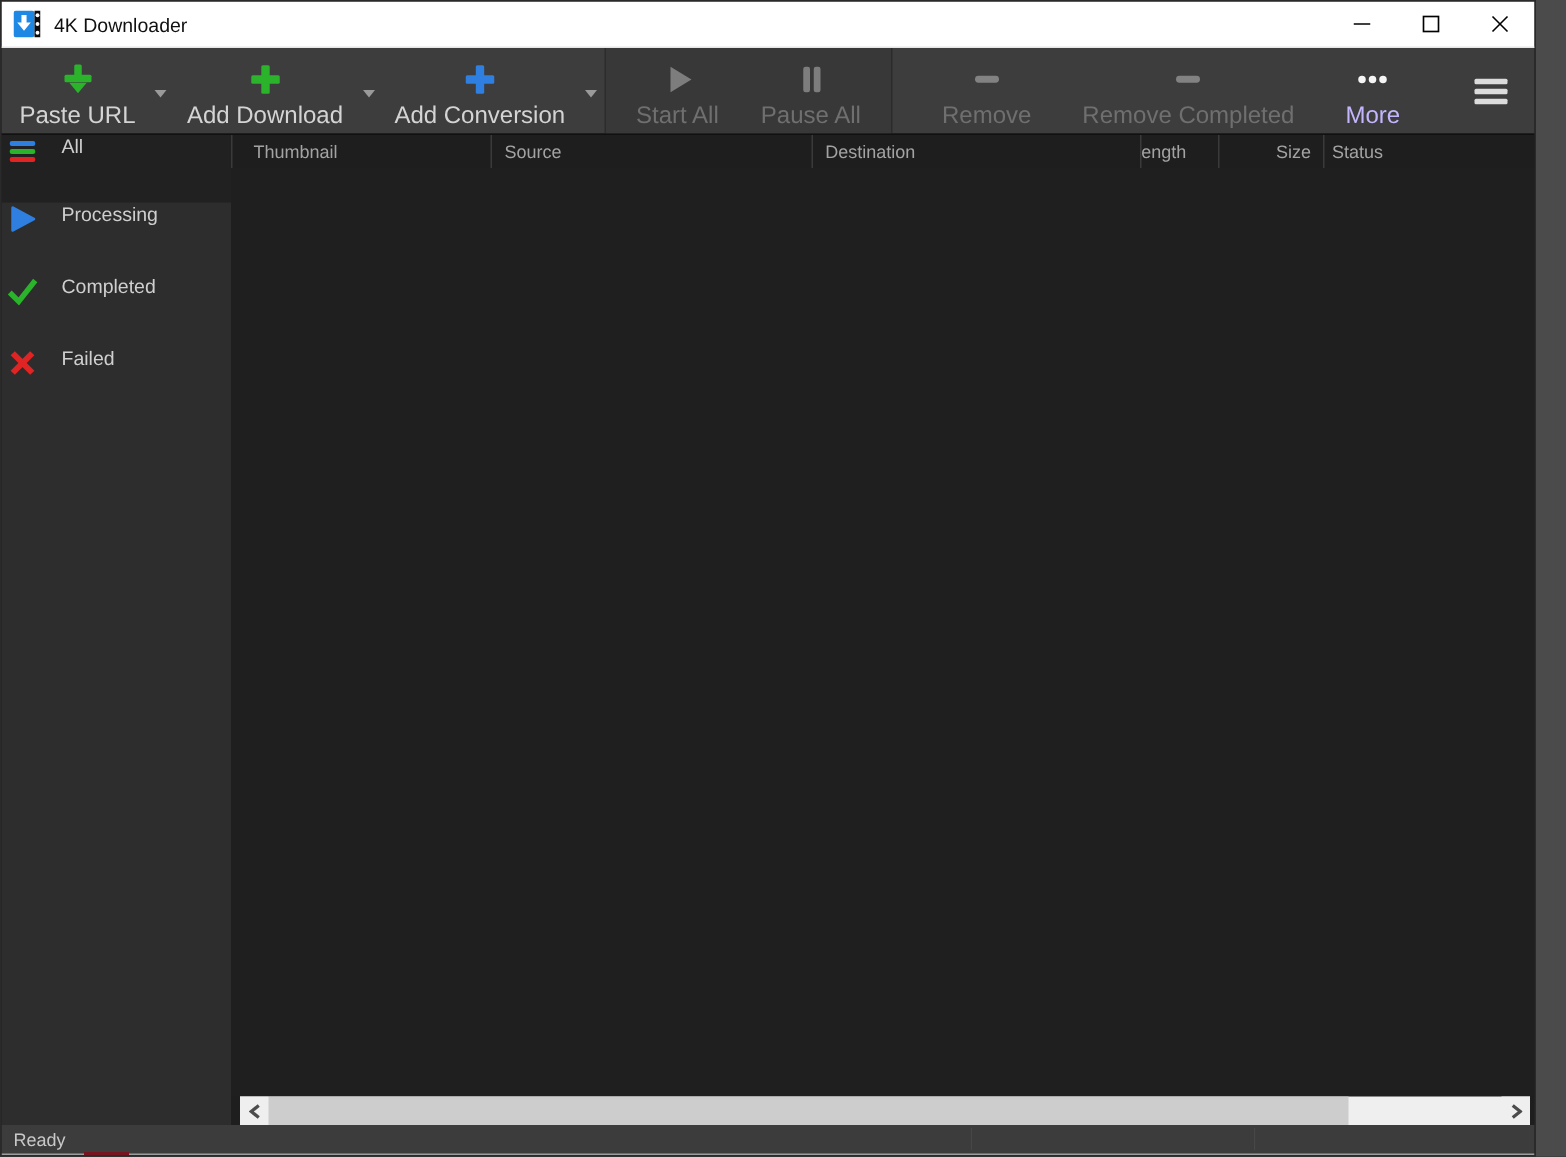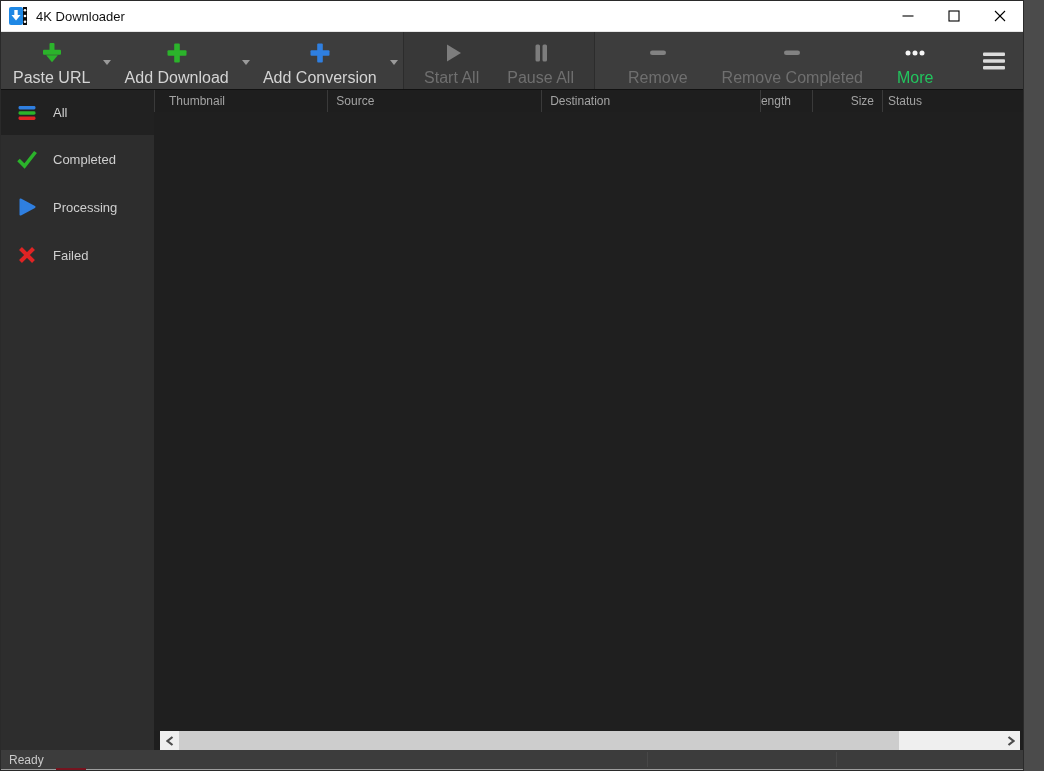--- a/index.html
+++ b/index.html
@@ -12,36 +12,36 @@
   .title-text{margin-left:9px;font-size:13px;color:#101010;}
   .win-controls{margin-left:auto;display:flex;height:100%;}
   .win-btn{width:46px;height:100%;display:flex;align-items:center;justify-content:center;cursor:default;}
 
   
   .toolbar{position:absolute;left:0;top:31px;right:0;height:57px;background:#3d3d3d;display:flex;align-items:stretch;}
   .tb-btn{display:flex;flex-direction:column;align-items:center;justify-content:flex-start;padding:7px 8px 0 8px;}
   .tb-icon{height:27px;display:flex;align-items:center;justify-content:center;}
   .tb-label{font-size:16px;color:#d4d4d4;margin-top:3px;white-space:nowrap;}
   .tb-btn.disabled .tb-label{color:#6f6f6f;}
-  .tb-btn.more .tb-label{color:#22c55e;}
+  .tb-btn.more .tb-label{color:#c4b5fd;}
   .tb-drop{width:34px;display:flex;align-items:center;justify-content:center;}
   .chev{width:0;height:0;border-left:4.5px solid transparent;border-right:4.5px solid transparent;border-top:5px solid #9a9a9a;margin-top:4px;}
   .tb-sep{width:1px;background:#2c2c2c;}
   .tb-group{display:flex;align-items:stretch;}
   .tb-group.g1{width:402px;padding-left:4px;}
   .tb-group.g1 .tb-btn{flex:0 0 auto;}
   .tb-group.mid{width:190px;background:#383838;justify-content:space-evenly;}
   .tb-group.g3{padding-left:16px;}
   .tb-group.g3 .tb-btn{margin:0 9px;}
   .tb-menu{margin-left:auto;width:58px;display:flex;align-items:center;justify-content:center;}
 
   
   .main{position:absolute;left:0;top:88px;right:0;bottom:20px;border-top:1px solid #111111;display:flex;}
   .sidebar{width:153px;background:#2d2d2d;flex:0 0 auto;display:flex;flex-direction:column;}
-  .side-item{height:48px;display:flex;align-items:center;padding-left:15px;cursor:default;}
+  .side-item{height:48px;display:flex;align-items:flex-start;padding-left:3px;cursor:default;}
   .side-item.selected{height:45px;background:#212121;}
   .side-icon{width:22px;height:22px;display:flex;align-items:center;justify-content:center;flex:0 0 auto;}
   .side-label{margin-left:15px;font-size:13px;color:#cfcfcf;}
 
   .content{flex:1;position:relative;background:#1e1e1e;min-width:0;}
   .table-header{position:absolute;left:0;top:0;right:0;height:22px;display:flex;background:#1e1e1e;border-left:1px solid #3a3a3a;}
   .th{font-size:12px;color:#a3a3a3;display:flex;align-items:center;border-right:1px solid #3a3a3a;padding:0 8px;white-space:nowrap;overflow:hidden;}
   .th.c-thumb{width:207px;padding-left:14px;}
   .th.c-source{width:258px;}
   .th.c-dest{width:264px;}
@@ -215,33 +215,33 @@
           <svg width="20" height="20" viewBox="0 0 20 20">
             <rect x="1.5" y="3" width="17" height="3.4" rx="1.4" fill="#2f7fe0"></rect>
             <rect x="1.5" y="8.3" width="17" height="3.4" rx="1.4" fill="#2bb32b"></rect>
             <rect x="1.5" y="13.6" width="17" height="3.4" rx="1.4" fill="#e02424"></rect>
           </svg>
         </span>
         <span class="side-label">All</span>
       </div>
       <div class="side-item">
         <span class="side-icon">
+          <svg width="20" height="20" viewBox="0 0 20 20">
+              <polygon points="3.5,2.5 17.5,10 3.5,17.5" fill="#2f7fe0" stroke="#2f7fe0" stroke-width="2" stroke-linejoin="round"></polygon>
+            </svg>
+        </span>
+        <span class="side-label">Processing</span>
+      </div>
+      <div class="side-item">
+        <span class="side-icon">
           <svg width="22" height="22" viewBox="0 0 22 22">
               <polyline points="2.5,12 8.5,18 19.5,4" fill="none" stroke="#2bb32b" stroke-width="3.6"></polyline>
             </svg>
         </span>
         <span class="side-label">Completed</span>
-      </div>
-      <div class="side-item">
-        <span class="side-icon">
-          <svg width="20" height="20" viewBox="0 0 20 20">
-              <polygon points="3.5,2.5 17.5,10 3.5,17.5" fill="#2f7fe0" stroke="#2f7fe0" stroke-width="2" stroke-linejoin="round"></polygon>
-            </svg>
-        </span>
-        <span class="side-label">Processing</span>
       </div>
       <div class="side-item">
         <span class="side-icon">
           <svg width="18" height="18" viewBox="0 0 18 18">
               <line x1="2.5" y1="2.5" x2="15.5" y2="15.5" stroke="#e02424" stroke-width="4"></line>
               <line x1="15.5" y1="2.5" x2="2.5" y2="15.5" stroke="#e02424" stroke-width="4"></line>
             </svg>
         </span>
         <span class="side-label">Failed</span>
       </div>

